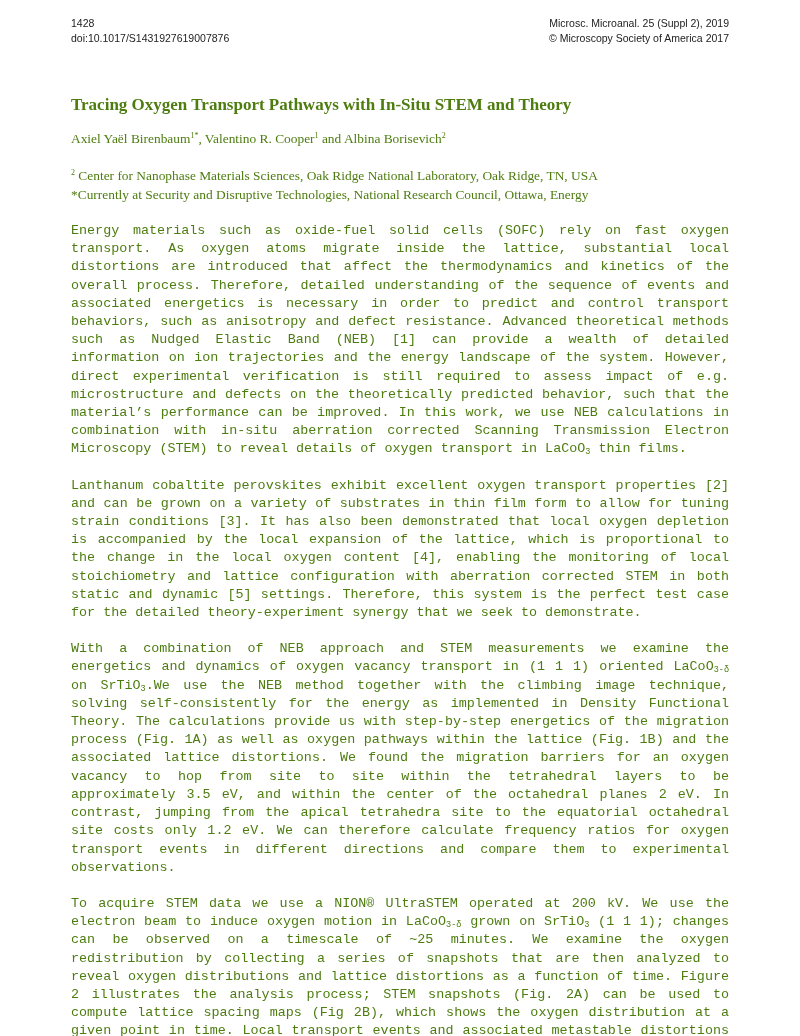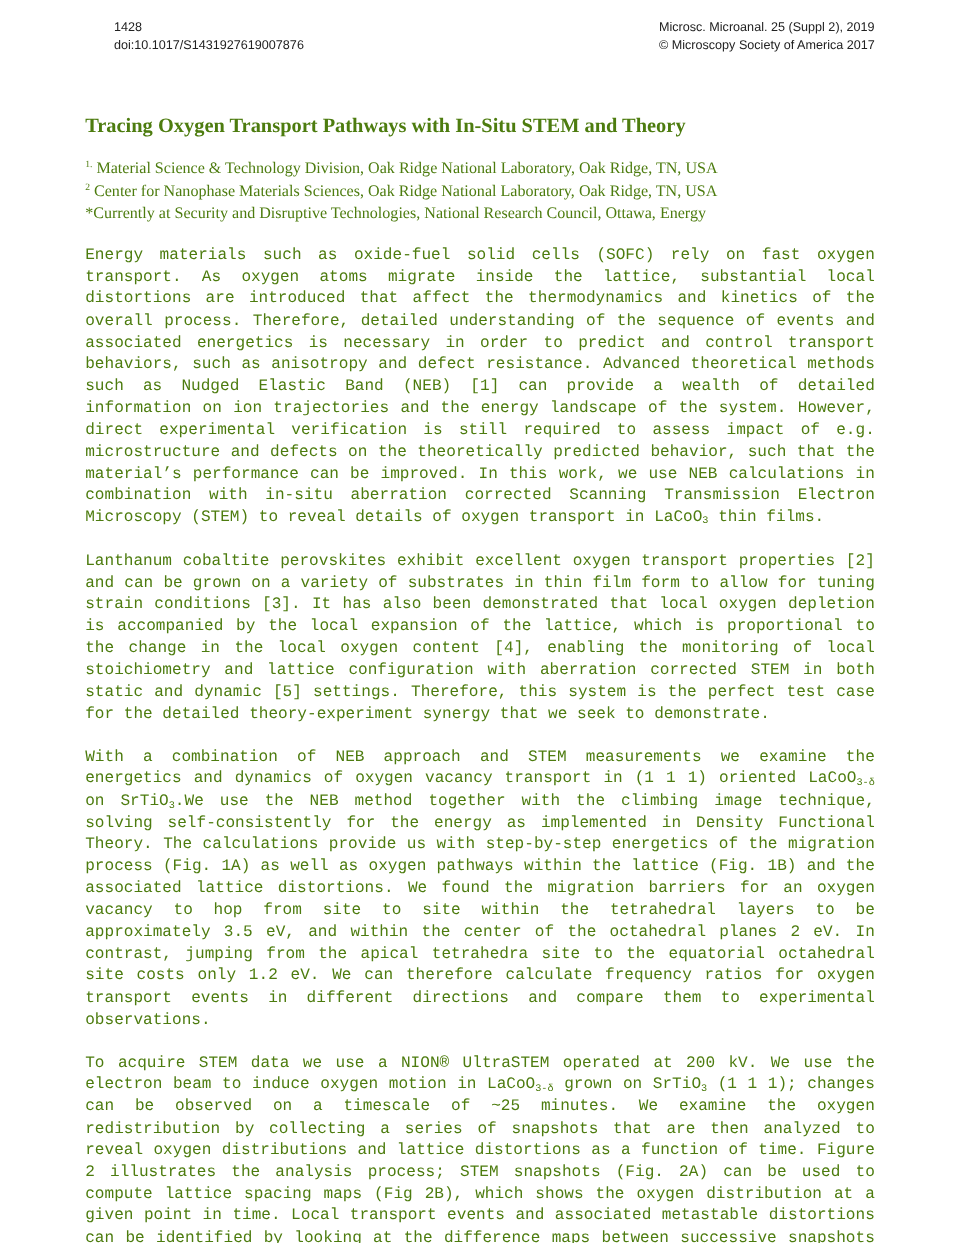--- a/index.html
+++ b/index.html
@@ -1,19 +1,19 @@
 <!DOCTYPE html>
 <html><head>
 <meta charset="utf-8">
 <style>
   html, body { margin: 0; padding: 0; background: #ffffff; }
   body { width: 800px; height: 1036px; position: relative; overflow: hidden; color: #111; }
   .header { position: absolute; top: 16px; left: 71px; right: 71px; font-family: "Liberation Sans", sans-serif; font-size: 10.5px; line-height: 15px; color: #222; }
-  .header .left { position: absolute; left: 0; top: 0; margin-left: 24px; }
-  .header .right { position: absolute; right: 0; top: 0; text-align: left; }
+  .header .left { position: absolute; left: 0; top: 0; }
+  .header .right { position: absolute; right: 0; top: 0; text-align: right; }
   .content { position: absolute; top: 94px; left: 71px; width: 658px; font-family: "Liberation Serif", serif; color: #4d7c0f; }
   .title { font-weight: bold; font-size: 17px; line-height: 22px; margin: 0 0 14px 0; }
   .authors { font-size: 13.4px; line-height: 18px; margin: 0 0 18px 0; }
   .affil { font-size: 13.4px; line-height: 19px; margin: 0 0 18px 0; }
   sup { font-size: 8px; vertical-align: 5px; line-height: 0; }
   sub { font-size: 8.5px; vertical-align: -2px; line-height: 0; }
   p.body { font-size: 13.4px; line-height: 18.2px; text-align: justify; margin: 0 0 18px 0; hyphens: none; font-family: Liberation Mono, monospace; }
 </style>
 </head>
 <body>
@@ -25,23 +25,25 @@
   </div>
   <div class="right">
     <div>Microsc. Microanal. 25 (Suppl 2), 2019</div>
     <div>© Microscopy Society of America 2017</div>
   </div>
 </div>
 
 <div class="content">
   <div class="title">Tracing Oxygen Transport Pathways with In-Situ STEM and Theory</div>
 
+  <div class="authors">
+    <span>Axiel Yaël Birenbaum</span><sup>1*</sup><span>, </span><span>Valentino R. Cooper</span><sup>1</sup><span> and </span><span>Albina Borisevich</span><sup>2</sup>
+  </div>
 
   <div class="affil">
-    <div><sup>1.</sup><span> Material Science &amp; Technology Division, Oak Ridge National Laboratory, Oak Ridge, TN, USA</span></div>
     <div><sup>2</sup><span> Center for Nanophase Materials Sciences, Oak Ridge National Laboratory, Oak Ridge, TN, USA</span></div>
     <div><span>*Currently at Security and Disruptive Technologies, National Research Council, Ottawa, Energy</span></div>
   </div>
 
   <p class="body"><span>Energy materials such as oxide-fuel solid cells (SOFC) rely on fast oxygen transport. As oxygen atoms migrate inside the lattice, substantial local distortions are introduced that affect the thermodynamics and kinetics of the overall process. Therefore, detailed understanding of the sequence of events and associated energetics is necessary in order to predict and control transport behaviors, such as anisotropy and defect resistance. Advanced theoretical methods such as Nudged Elastic Band (NEB) [1] can provide a wealth of detailed information on ion trajectories and the energy landscape of the system. However, direct experimental verification is still required to assess impact of e.g. microstructure and defects on the theoretically predicted behavior, such that the material’s performance can be improved. In this work, we use NEB calculations in combination with in-situ aberration corrected Scanning Transmission Electron Microscopy (STEM) to reveal details of oxygen transport in LaCoO</span><sub>3</sub><span> thin films.</span></p>
 
   <p class="body">Lanthanum cobaltite perovskites exhibit excellent oxygen transport properties [2] and can be grown on a variety of substrates in thin film form to allow for tuning strain conditions [3]. It has also been demonstrated that local oxygen depletion is accompanied by the local expansion of the lattice, which is proportional to the change in the local oxygen content [4], enabling the monitoring of local stoichiometry and lattice configuration with aberration corrected STEM in both static and dynamic [5] settings. Therefore, this system is the perfect test case for the detailed theory-experiment synergy that we seek to demonstrate.</p>
 
   <p class="body"><span>With a combination of NEB approach and STEM measurements we examine the energetics and dynamics of oxygen vacancy transport in (1 1 1) oriented LaCoO</span><sub>3-δ</sub><span> on SrTiO</span><sub>3</sub><span>.We use the NEB method together with the climbing image technique, solving self-consistently for the energy as implemented in Density Functional Theory. The calculations provide us with step-by-step energetics of the migration process (Fig. 1A) as well as oxygen pathways within the lattice (Fig. 1B) and the associated lattice distortions. We found the migration barriers for an oxygen vacancy to hop from site to site within the tetrahedral layers to be approximately 3.5 eV, and within the center of the octahedral planes 2 eV. In contrast, jumping from the apical tetrahedra site to the equatorial octahedral site costs only 1.2 eV. We can therefore calculate frequency ratios for oxygen transport events in different directions and compare them to experimental observations.</span></p>
 

